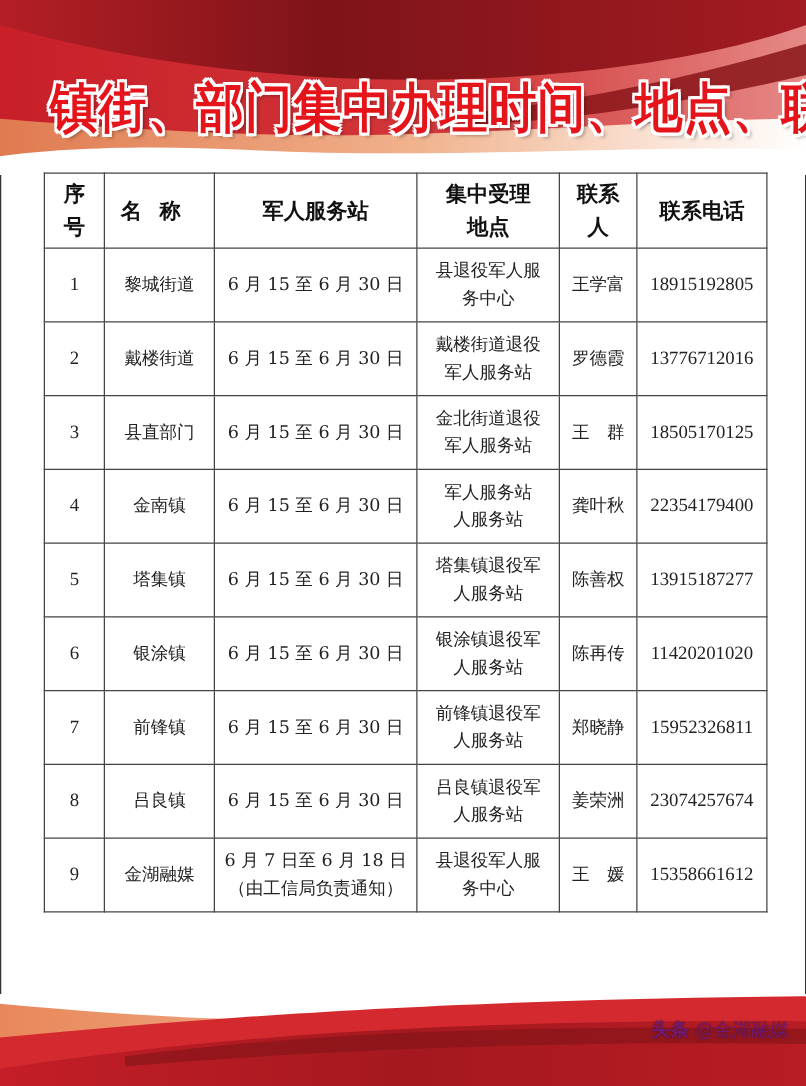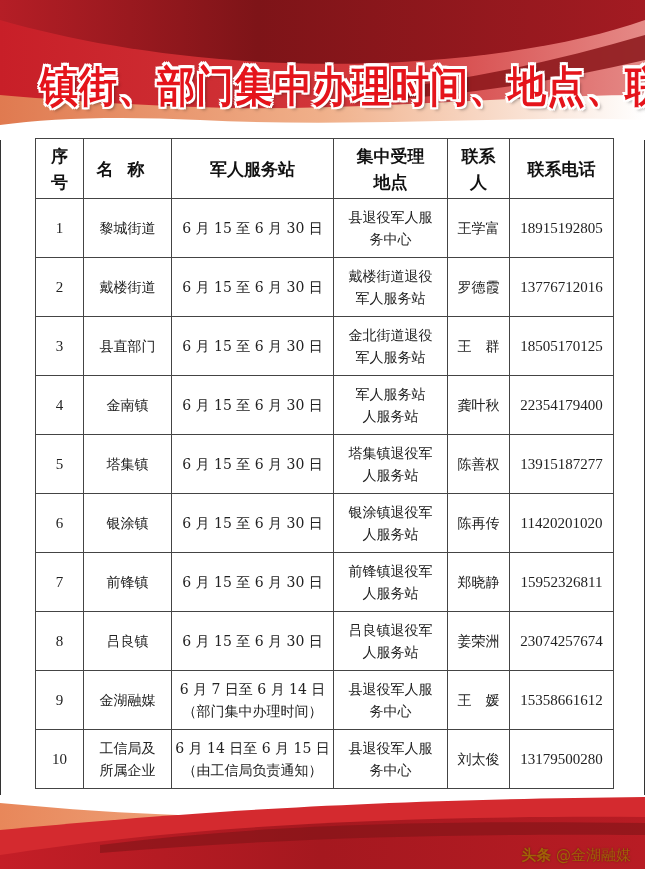--- a/index.html
+++ b/index.html
@@ -39,23 +39,23 @@
   }
   .table th { font-weight: bold; font-size: 17px; line-height: 26px; height: 59px; color: #111; }
   .table td { height: 58px; }
   .table td.num, .table td.phone { font-family: "Liberation Serif", "DejaVu Serif", serif; font-size: 15px; }
   .table td.phone { letter-spacing: 0px; }
   .sp { letter-spacing: 14px; }
   .c1 { width: 48px; } .c2 { width: 88px; } .c3 { width: 162px; }
   .c4 { width: 114px; } .c5 { width: 62px; } .c6 { width: 104px; }
   .footer { position: absolute; left: 0; top: 795px; width: 645px; height: 74px; overflow: hidden; }
   .watermark {
-    position: absolute; right: 14px; top: 846px;
+    position: absolute; right: 14px; top: 815px;
     font-family: "DejaVu Sans", "Liberation Sans", sans-serif;
-    font-size: 15px; color: #a16207; white-space: nowrap;
+    font-size: 15px; color: #701a75; white-space: nowrap;
     text-shadow: 0 0 2px rgba(0,0,0,0.4);
   }
   .watermark b { font-weight: bold; }
 </style>
 </head>
 <body>
 
 <div class="frame"></div>
 
 <div class="banner">
@@ -235,46 +235,29 @@
         </td>
         <td>姜荣洲</td>
         <td class="phone">23074257674</td>
       </tr>
       <tr>
         <td class="num">9</td>
         <td>
           <div>金湖融媒</div>
         </td>
         <td>
-          <div>6 月 7 日至 6 月 14 日</div>
-          <div>（部门集中办理时间）</div>
+          <div>6 月 7 日至 6 月 18 日</div>
+          <div>（由工信局负责通知）</div>
         </td>
         <td>
           <div>县退役军人服</div>
           <div>务中心</div>
         </td>
         <td>王　媛</td>
         <td class="phone">15358661612</td>
-      </tr>
-      <tr>
-        <td class="num">10</td>
-        <td>
-          <div>工信局及</div>
-          <div>所属企业</div>
-        </td>
-        <td>
-          <div>6 月 14 日至 6 月 15 日</div>
-          <div>（由工信局负责通知）</div>
-        </td>
-        <td>
-          <div>县退役军人服</div>
-          <div>务中心</div>
-        </td>
-        <td>刘太俊</td>
-        <td class="phone">13179500280</td>
       </tr>
     </tbody>
 </table>
 
 <div class="footer">
   <svg width="645" height="74" viewBox="0 0 645 74">
     <defs>
       <linearGradient id="fRed" x1="0" y1="0" x2="1" y2="0">
         <stop offset="0" stop-color="#c41e27"></stop>
         <stop offset="0.5" stop-color="#a5181f"></stop>

